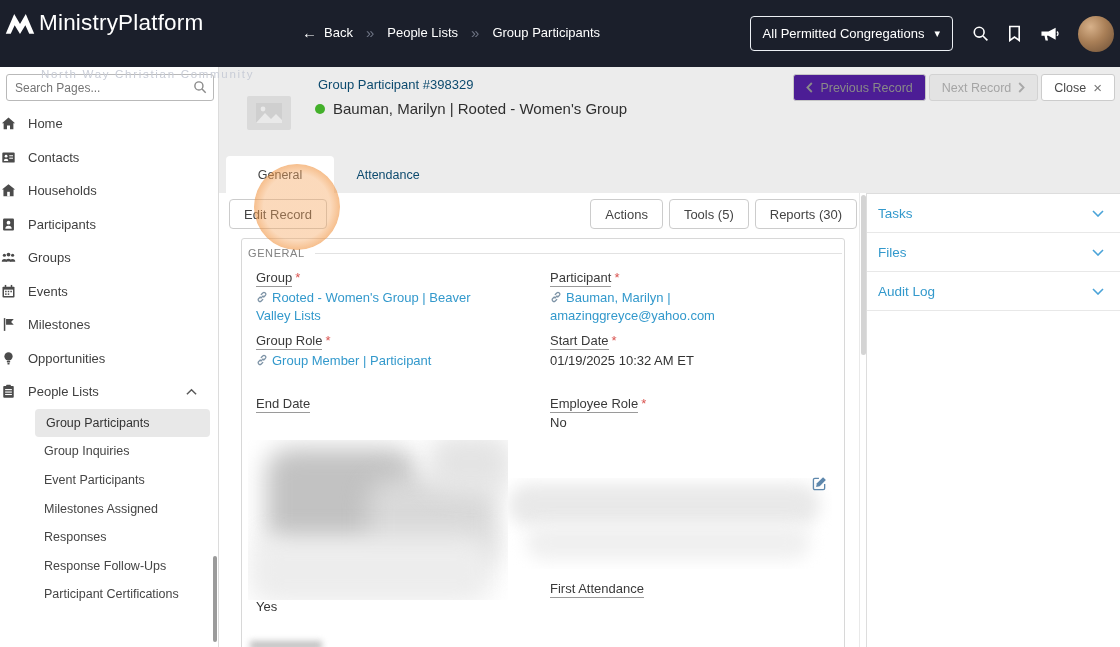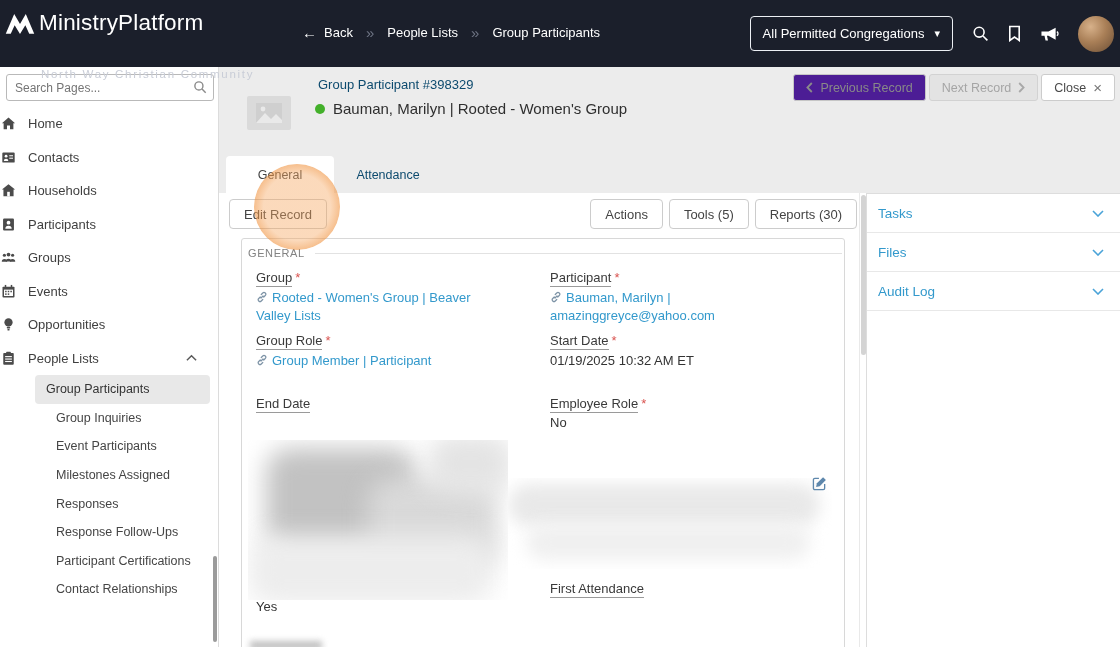--- a/index.html
+++ b/index.html
@@ -30,21 +30,21 @@
   .sidebar { position:absolute; left:0; top:67px; width:219px; height:580px; background:#fff;
     border-right:1px solid #dcdcdc; z-index:5; }
   .search-wrap { position:absolute; left:6px; top:7px; width:208px; height:27px; }
   .search-input { width:100%; height:100%; border:1px solid #b9b9b9; border-radius:3px; padding:0 18px 0 8px;
     font-size:12px; color:#555; font-family:inherit; outline:none; }
   .search-ico { position:absolute; right:7px; top:6px; }
   .nav { position:absolute; left:0; top:40px; width:218px; }
   .nav-item { height:33.5px; display:flex; align-items:center; padding-left:1px; font-size:13px; color:#3f3f3f; cursor:pointer; }
   .nav-item .ico { width:15px; height:15px; margin-right:12px; display:flex; flex:none; }
   .chev-up { margin-left:auto; margin-right:21px; display:flex; }
-  .sub-item { height:28.6px; display:flex; align-items:center; padding-left:56px; font-size:12.5px; color:#454545; cursor:pointer; }
+  .sub-item { height:28.6px; display:flex; align-items:center; padding-left:44px; font-size:12.5px; color:#454545; cursor:pointer; }
   .sub-item.selected { background:#e8e8e8; border-radius:4px; margin:0 8px 0 35px; padding-left:11px; color:#333; }
   .sb-thumb { position:absolute; right:1px; top:489px; width:4px; height:86px; background:#9b9b9b; border-radius:2px; cursor:grab; }
 
   
   .rec-hdr { position:absolute; left:219px; top:67px; width:901px; height:126px; background:#ececec; }
   .photo-ph { position:absolute; left:28px; top:29px; width:44px; height:34px; background:#dadada; border-radius:2px;
     display:flex; align-items:center; justify-content:center; cursor:pointer; }
   .rec-id { position:absolute; left:99px; top:10px; font-size:13px; color:#0c4a6e; }
   .rec-title-row { position:absolute; left:96px; top:33px; display:flex; align-items:center; gap:8px; }
   .dot { width:10px; height:10px; border-radius:50%; background:#43b02a; flex:none; }
@@ -223,20 +223,29 @@
             <rect x="10" y="7.2" width="1.6" height="1.6" fill="#4b4b4b"></rect>
             <rect x="4.4" y="10" width="1.6" height="1.6" fill="#4b4b4b"></rect>
             <rect x="7.2" y="10" width="1.6" height="1.6" fill="#4b4b4b"></rect>
           </svg>
         </span>
       <span>Events</span>
     </div>
     <div class="nav-item">
       <span class="ico">
           <svg viewBox="0 0 16 16" width="15" height="15" fill="#4b4b4b">
+            <rect x="3" y="1.2" width="1.6" height="13.6"></rect>
+            <path d="M5.4 2.2 H13.6 L10.8 5.2 L13.6 8.2 H5.4 Z"></path>
+          </svg>
+        </span>
+      <span>Milestones</span>
+    </div>
+    <div class="nav-item">
+      <span class="ico">
+          <svg viewBox="0 0 16 16" width="15" height="15" fill="#4b4b4b">
             <circle cx="8" cy="5.8" r="4.4"></circle>
             <rect x="6.2" y="10.4" width="3.6" height="1.8" rx="0.5"></rect>
             <rect x="6.8" y="12.8" width="2.4" height="1.6" rx="0.5"></rect>
           </svg>
         </span>
       <span>Opportunities</span>
     </div>
     <div class="nav-item">
       <span class="ico">
           <svg viewBox="0 0 16 16" width="15" height="15">
@@ -269,23 +278,20 @@
         <span>Milestones Assigned</span>
       </div>
       <div class="sub-item">
         <span>Responses</span>
       </div>
       <div class="sub-item">
         <span>Response Follow-Ups</span>
       </div>
       <div class="sub-item">
         <span>Participant Certifications</span>
-      </div>
-      <div class="sub-item">
-        <span>Contact Relationships</span>
       </div>
     </div>
   </nav>
   <div class="sb-thumb"></div>
 </aside>
 
 <section class="rec-hdr">
   <div class="photo-ph">
     <svg width="26" height="20">
         <rect width="26" height="20" fill="#cfcfcf"></rect>

